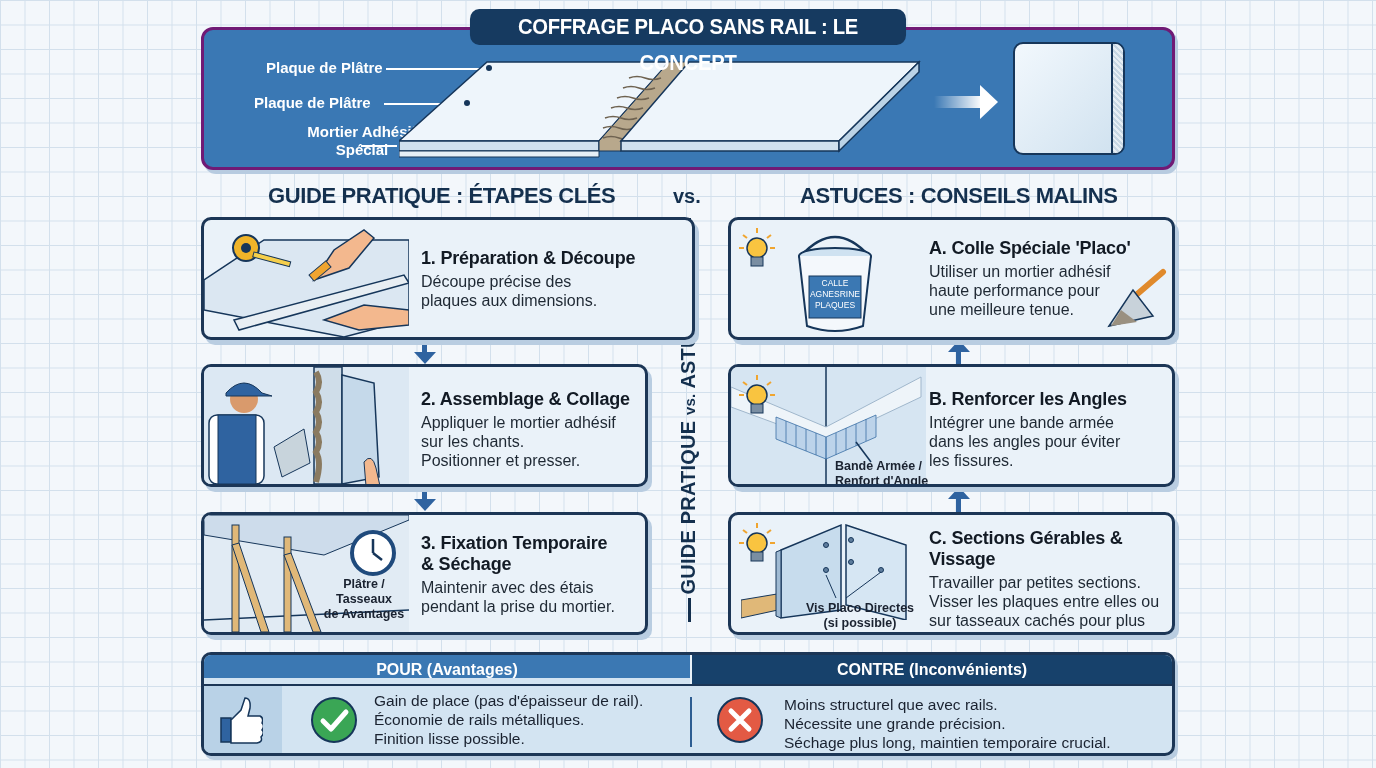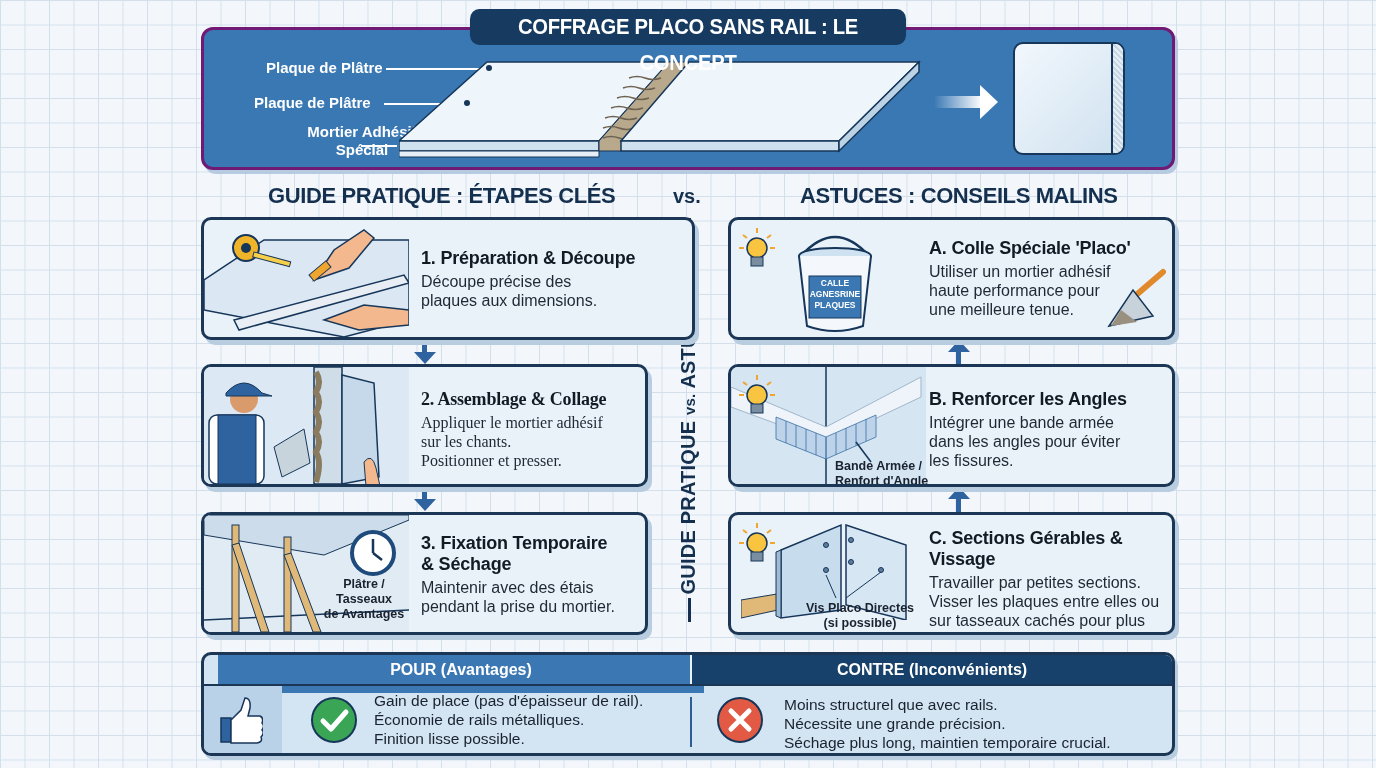--- a/index.html
+++ b/index.html
@@ -69,21 +69,21 @@
     white-space: nowrap; font-weight: bold; font-size: 20px; color: #14304e; letter-spacing: 0.2px;
   }
   .vdiv-text .small { font-size: 15px; }
 
   
   .pc {
     left: 201px; top: 652px; width: 974px; height: 104px;
     border: 3px solid #1c3656; border-radius: 10px; overflow: hidden;
     background: #d3e4f2; box-shadow: 3px 4px 0 #b9cde1;
   }
-  .pc-head-pro { left: 0; top: 0; width: 486px; height: 38px; background: #3b78b3; color: #fff; font-weight: bold; font-size: 16px; text-align: center; line-height: 29px; margin-left: 14px; }
+  .pc-head-pro { left: 0; top: 0; width: 486px; height: 23px; background: #3b78b3; color: #fff; font-weight: bold; font-size: 16px; text-align: center; line-height: 29px; }
   .pc-head-con { left: 488px; top: 0; right: 0; height: 29px; background: #17416b; color: #fff; font-weight: bold; font-size: 16px; text-align: center; line-height: 29px; }
   .pc-headsep { left: 486px; top: 0; width: 2px; height: 29px; background: #eaf2f9; }
   .pc-line { left: 0; top: 29px; right: 0; height: 2px; background: #1c3656; }
   .pc-thumbcol { left: 0; top: 31px; width: 78px; bottom: 0; background: #b9d2e7; }
   .pc-sep { left: 580px; top: 42px; width: 2px; height: 50px; background: #2d5d92; }
   .pc-list { font-size: 15.5px; line-height: 19px; color: #1a2230; }
 </style>
 </head>
 <body>
 
@@ -170,21 +170,21 @@
     <rect x="110" y="0" width="28" height="117" fill="#cfdde9" stroke="#16365a" stroke-width="1.5"></rect>
     <path d="M112,5 q6,10 0,20 q6,10 0,20 q6,10 0,20 q6,10 0,20 q6,10 0,30" stroke="#8a7a60" stroke-width="6" fill="none"></path>
     <polygon points="138,8 170,16 175,110 138,117" fill="#c5d9ea" stroke="#16365a" stroke-width="1.5"></polygon>
     <circle cx="40" cy="32" r="14" fill="#d99a6c"></circle>
     <path d="M22,26 q18,-20 36,0 l10,3 l-46,0 z" fill="#2f63a0" stroke="#16365a"></path>
     <rect x="5" y="48" width="55" height="69" rx="8" fill="#fff" stroke="#16365a" stroke-width="1.5"></rect>
     <rect x="14" y="48" width="38" height="69" fill="#2f63a0" stroke="#16365a"></rect>
     <polygon points="70,80 100,62 106,96 78,110" fill="#c8d4dc" stroke="#16365a"></polygon>
     <path d="M160,95 q8,-10 12,6 l4,18 l-14,0 z" fill="#f3b88e" stroke="#16365a"></path>
   </svg>
-  <div class="card-text" style="left:217px;top:22px;font-family:Liberation Serif, serif;">
+  <div class="card-text" style="left:217px;top:22px;">
     <div class="card-title">2. Assemblage &amp; Collage</div>
     <div class="card-body">
       <div>Appliquer le mortier adhésif</div>
       <div>sur les chants.</div>
       <div>Positionner et presser.</div>
     </div>
   </div>
 </div>
 
 <div class="abs card" style="left:201px;top:512px;width:447px;height:123px;">
@@ -232,21 +232,21 @@
       </g>
     <circle cx="18" cy="20" r="10" fill="#f9c440" stroke="#16365a" stroke-width="1.5"></circle>
     <rect x="12" y="29" width="12" height="9" fill="#7a8ea2" stroke="#16365a"></rect>
   </svg>
   <svg class="abs" style="left:60px;top:6px;" width="88" height="110" viewBox="0 0 88 110">
     <path d="M10,30 q34,-38 68,0" stroke="#16365a" stroke-width="2.5" fill="none"></path>
     <ellipse cx="44" cy="30" rx="36" ry="8" fill="#cfe2f1" stroke="#16365a" stroke-width="2"></ellipse>
     <path d="M8,30 l8,70 q28,10 56,0 l8,-70" fill="#f4f8fc" stroke="#16365a" stroke-width="2"></path>
     <rect x="18" y="50" width="52" height="42" fill="#3b78b3" stroke="#16365a"></rect>
   </svg>
-  <div class="abs" style="left:78px;top:58px;width:52px;text-align:center;color:#fff;font-size:8.5px;font-weight:bold;line-height:11px;">
+  <div class="abs" style="left:78px;top:58px;width:52px;text-align:center;color:#fff;font-size:8.5px;font-weight:normal;line-height:11px;">
     <div>CALLE</div>
     <div>AGNESRINE</div>
     <div>PLAQUES</div>
   </div>
   <svg class="abs" style="left:368px;top:48px;" width="72" height="66" viewBox="0 0 72 66">
     <line x1="36" y1="28" x2="64" y2="4" stroke="#e08a2c" stroke-width="6" stroke-linecap="round"></line>
     <polygon points="10,58 34,22 54,48" fill="#c8d2da" stroke="#16365a" stroke-width="1.5"></polygon>
     <polygon points="12,58 22,42 38,54" fill="#9a9080"></polygon>
   </svg>
   <div class="card-text" style="left:198px;top:18px;">

